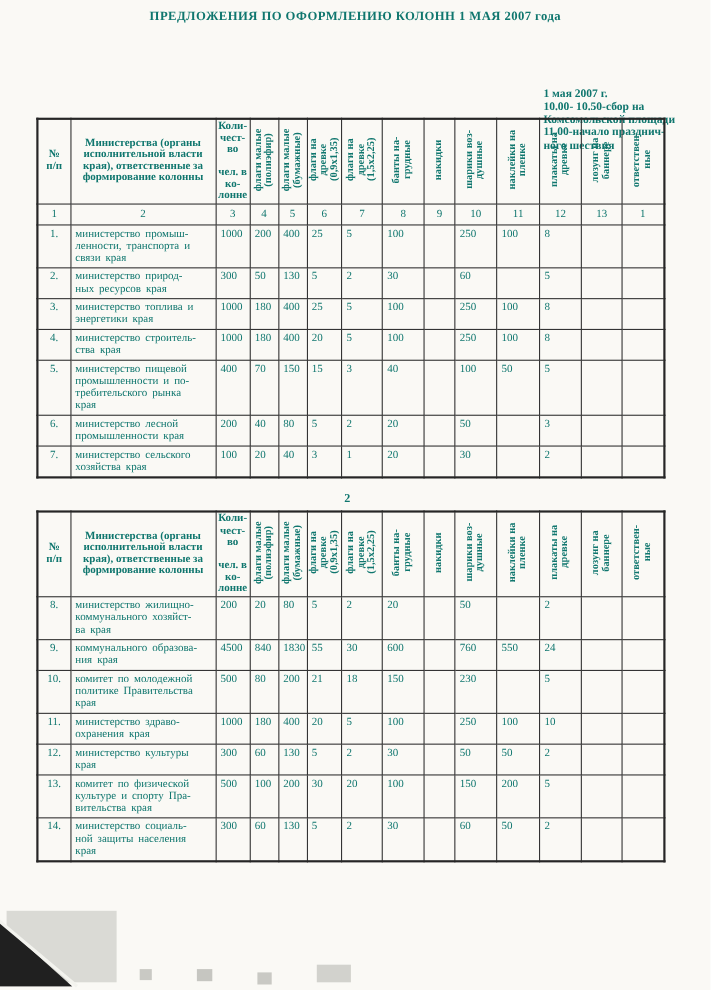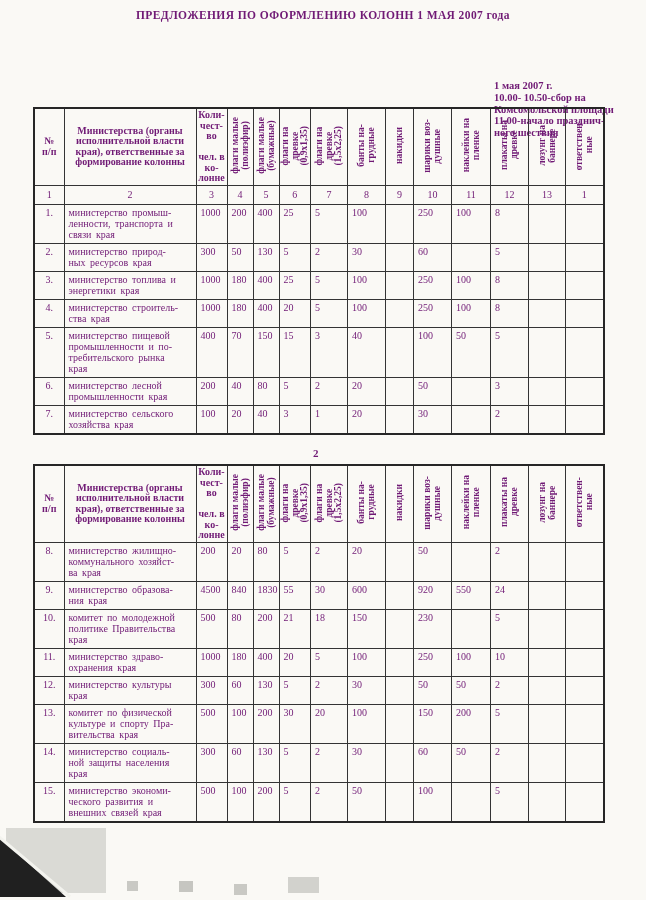--- a/index.html
+++ b/index.html
@@ -1,20 +1,20 @@
 <!DOCTYPE html>
 <html><head>
 <meta charset="utf-8">
 <style>
   html,body { margin:0; padding:0; background:#ffffff; }
   .sheet {
     position:relative; width:646px; height:900px; overflow:hidden;
     background:#faf9f5;
     font-family:"Liberation Serif","DejaVu Serif",serif;
-    color:#701a75;
+    color:#0f766e;
   }
   .title {
     position:absolute; top:9px; left:0; width:100%;
     text-align:center; font-weight:bold; font-size:11.5px; letter-spacing:.4px;
   }
   .schedule {
     position:absolute; left:494px; top:40px; width:146px;
     font-size:10.5px; line-height:11.8px; font-weight:bold;margin-top:40px;
   }
   .slot  { position:absolute; left:33px; top:107px; }
@@ -345,30 +345,30 @@
             <td class="cell-val">20</td>
             <td class="cell-val"></td>
             <td class="cell-val">50</td>
             <td class="cell-val"></td>
             <td class="cell-val">2</td>
             <td class="cell-val"></td>
             <td class="cell-val"></td>
           </tr>
           <tr>
             <td class="cell-no">9.</td>
-            <td class="cell-name">министерство образова-
+            <td class="cell-name">коммунального образова-
 ния края</td>
             <td class="cell-val">4500</td>
             <td class="cell-val">840</td>
             <td class="cell-val">1830</td>
             <td class="cell-val">55</td>
             <td class="cell-val">30</td>
             <td class="cell-val">600</td>
             <td class="cell-val"></td>
-            <td class="cell-val">920</td>
+            <td class="cell-val">760</td>
             <td class="cell-val">550</td>
             <td class="cell-val">24</td>
             <td class="cell-val"></td>
             <td class="cell-val"></td>
           </tr>
           <tr>
             <td class="cell-no">10.</td>
             <td class="cell-name">комитет по молодежной
 политике Правительства
 края</td>
@@ -445,38 +445,20 @@
             <td class="cell-val">300</td>
             <td class="cell-val">60</td>
             <td class="cell-val">130</td>
             <td class="cell-val">5</td>
             <td class="cell-val">2</td>
             <td class="cell-val">30</td>
             <td class="cell-val"></td>
             <td class="cell-val">60</td>
             <td class="cell-val">50</td>
             <td class="cell-val">2</td>
-            <td class="cell-val"></td>
-            <td class="cell-val"></td>
-          </tr>
-          <tr>
-            <td class="cell-no">15.</td>
-            <td class="cell-name">министерство экономи-
-ческого развития и
-внешних связей края</td>
-            <td class="cell-val">500</td>
-            <td class="cell-val">100</td>
-            <td class="cell-val">200</td>
-            <td class="cell-val">5</td>
-            <td class="cell-val">2</td>
-            <td class="cell-val">50</td>
-            <td class="cell-val"></td>
-            <td class="cell-val">100</td>
-            <td class="cell-val"></td>
-            <td class="cell-val">5</td>
             <td class="cell-val"></td>
             <td class="cell-val"></td>
           </tr>
         </tbody>
       </table>
     </div>
 
   <div class="art-gray"></div>
   <div class="art-black"></div>
   <div class="art-stripe"></div>

